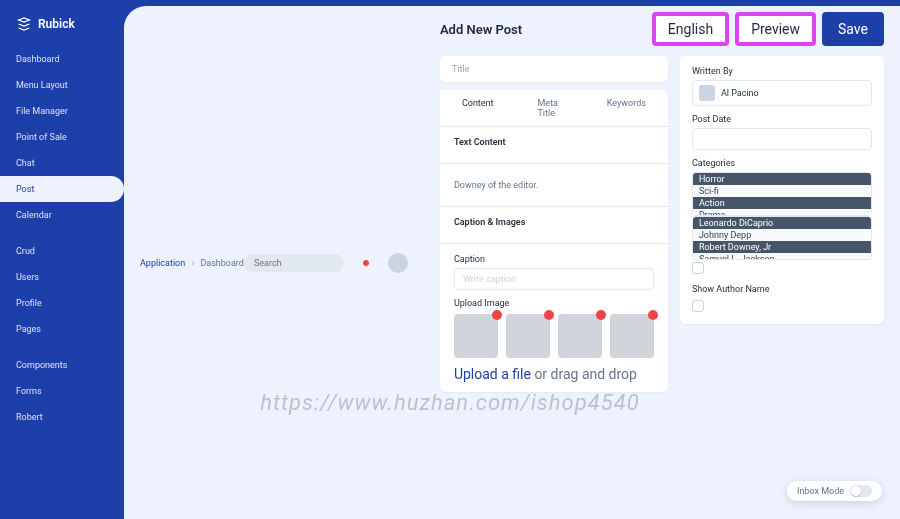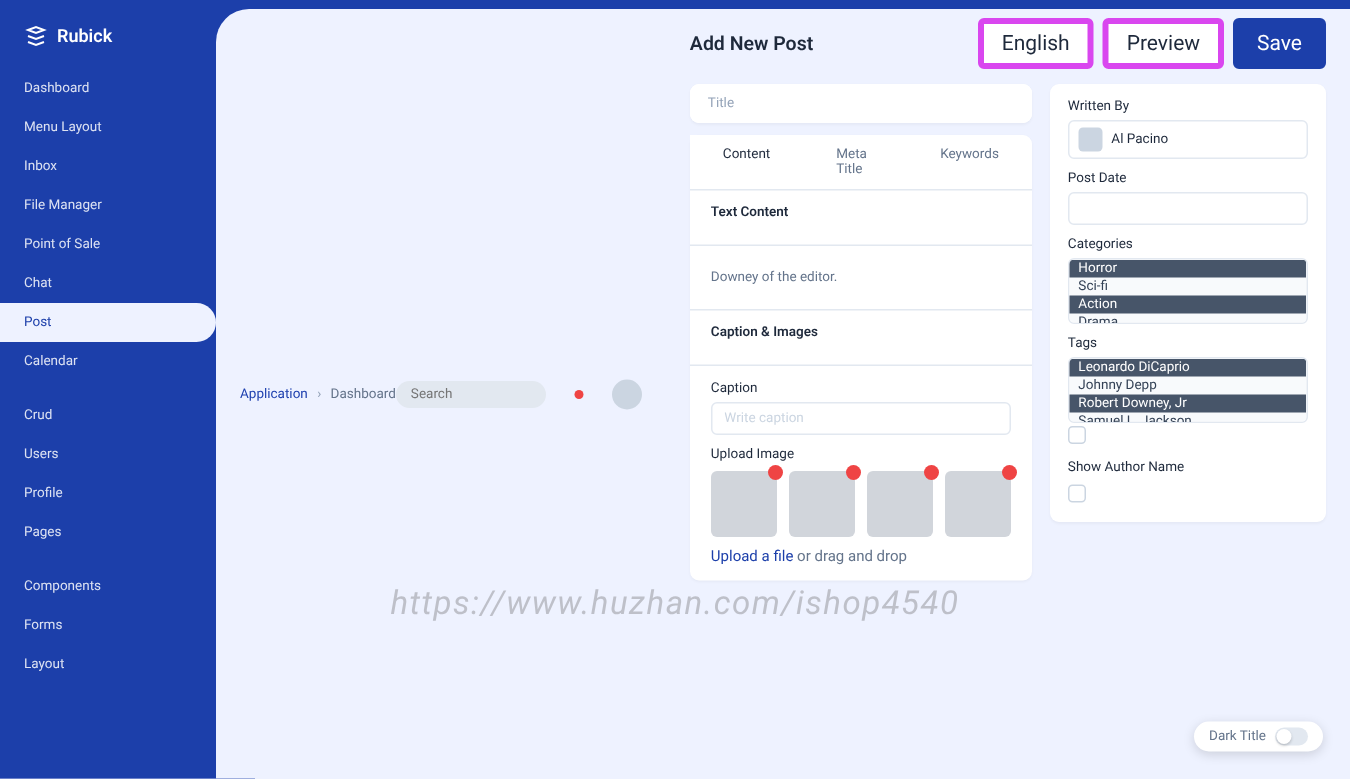--- a/index.html
+++ b/index.html
@@ -1,20 +1,20 @@
 <!DOCTYPE html>
 <html><head>
 <meta charset="utf-8">
 <style>
 * { box-sizing: border-box; margin: 0; padding: 0; font-family: -apple-system, BlinkMacSystemFont, "Segoe UI", Roboto, sans-serif; }
 body { background: #1c3faa; width: 900px; height: 519px; overflow: hidden; font-size: 10px; }
 
 .app { display: flex; height: 100%; }
 
-.sidebar { width: 144px; background: #1c3faa; color: #fff; padding: 10px 0; overflow-y: auto; }
+.sidebar { width: 124px; background: #1c3faa; color: #fff; padding: 10px 0; overflow-y: auto; }
 .brand { display: flex; align-items: center; gap: 6px; padding: 6px 16px 14px; font-weight: 600; font-size: 12px; }
 .brand svg { width: 16px; height: 16px; }
 .nav-item { padding: 8px 16px; font-size: 9px; color: rgba(255,255,255,0.85); cursor: pointer; border-radius: 0 20px 20px 0; display:block; }
 .nav-item.active { background: #eef2ff; color: #1c3faa; position: relative; }
 .nav-sep { height: 10px; }
 
 .main { flex: 1; background: #eef2ff; border-radius: 22px 0 0 0; margin-top: 6px; margin-left: 0; overflow: hidden; display: flex; flex-direction: row; }
 
 .topbar { display: flex; align-items: center; padding: 8px 16px; }
 .breadcrumb { font-size: 9px; color: #1e40af; }
@@ -49,21 +49,21 @@
 .section:last-child { border-bottom: none; }
 .section-title { font-size: 9px; font-weight: 600; color: #1e293b; margin-bottom: 6px; }
 .editor-content { font-size: 9px; color: #64748b; padding: 6px 0; }
 .field-label { font-size: 9px; color: #1e293b; margin-bottom: 4px; display:block; }
 .text-input { width: 100%; border: 1px solid #e2e8f0; border-radius: 4px; padding: 5px 8px; font-size: 9px; }
 .text-input::placeholder { color: #cbd5e1; }
 
 .upload-row { display: flex; gap: 8px; margin-top: 6px; }
 .thumb { width: 44px; height: 44px; background: #d1d5db; border-radius: 4px; position: relative; display:flex;align-items:center;justify-content:center;font-size:7px;color:#9ca3af; }
 .thumb .del { position: absolute; top: -4px; right: -4px; width: 10px; height: 10px; background: #ef4444; border-radius: 50%; }
-.upload-hint { font-size: 10px; color: #64748b; margin-top: 8px; }
+.upload-hint { font-size: 14px; color: #64748b; margin-top: 8px; }
 .upload-hint a { color: #1c3faa; text-decoration: none; }
 
 .side-section { padding: 10px 12px; }
 .side-label { font-size: 9px; color: #1e293b; margin-bottom: 4px; display:block; }
 .author-box { display:flex; align-items:center; gap:6px; border:1px solid #e2e8f0; border-radius:4px; padding:4px 6px; }
 .author-av { width:16px;height:16px;background:#cbd5e1;border-radius:3px; }
 .author-name { font-size:9px; color:#1e293b; }
 
 .listbox { border: 1px solid #e2e8f0; border-radius: 4px; max-height: 44px; overflow-y: auto; font-size: 9px; background:#f8fafc; }
 .listbox .opt { padding: 1px 6px; cursor: pointer; color:#334155; }
@@ -88,39 +88,38 @@
       <svg viewBox="0 0 24 24" fill="none" stroke="#fff" stroke-width="2">
           <path d="M4 6l8-3 8 3-8 3-8-3z"></path>
           <path d="M4 12l8 3 8-3"></path>
           <path d="M4 18l8 3 8-3"></path>
         </svg>
       <span>Rubick</span>
     </div>
     <nav id="nav1">
         <a class="nav-item">Dashboard</a>
         <a class="nav-item">Menu Layout</a>
-        <a class="nav-item">Inbox</a>
         <a class="nav-item">File Manager</a>
         <a class="nav-item">Point of Sale</a>
         <a class="nav-item">Chat</a>
         <a class="nav-item active">Post</a>
         <a class="nav-item">Calendar</a>
       </nav>
     <div class="nav-sep"></div>
     <nav id="nav2">
         <a class="nav-item">Crud</a>
         <a class="nav-item">Users</a>
         <a class="nav-item">Profile</a>
         <a class="nav-item">Pages</a>
       </nav>
     <div class="nav-sep"></div>
     <nav id="nav3">
         <a class="nav-item">Components</a>
         <a class="nav-item">Forms</a>
-        <a class="nav-item">Layout</a>
+        <a class="nav-item">Robert</a>
       </nav>
   </aside>
 
   <main class="main">
     <div class="topbar">
       <div class="breadcrumb">
         <span>Application</span>
         <span class="sep">›</span>
         <span class="cur">Dashboard</span>
       </div>
@@ -195,35 +194,34 @@
             </div>
             <label class="side-label" style="margin-top:8px;">Post Date</label>
             <input class="text-input" style="">
             <label class="side-label" style="margin-top:8px;">Categories</label>
             <div class="listbox" id="cats">
                 <div class="opt sel">Horror</div>
                 <div class="opt">Sci-fi</div>
                 <div class="opt sel">Action</div>
                 <div class="opt">Drama</div>
               </div>
-            <label class="side-label" style="margin-top:8px;">Tags</label>
             <div class="listbox" id="tags">
                 <div class="opt sel">Leonardo DiCaprio</div>
                 <div class="opt">Johnny Depp</div>
                 <div class="opt sel">Robert Downey, Jr</div>
                 <div class="opt">Samuel L. Jackson</div>
               </div>
             <span class="checkbox"></span>
             <label class="side-label" style="margin-top:8px;">Show Author Name</label>
             <span class="checkbox"></span>
           </div>
         </div>
       </div>
     </div>
   </main>
 </div>
 
 <div class="watermark">https://www.huzhan.com/ishop4540</div>
 
 <div class="darkmode">
-  <span>Dark Title</span>
+  <span>Inbox Mode</span>
   <span class="toggle"></span>
 </div>
 
 </body></html>

